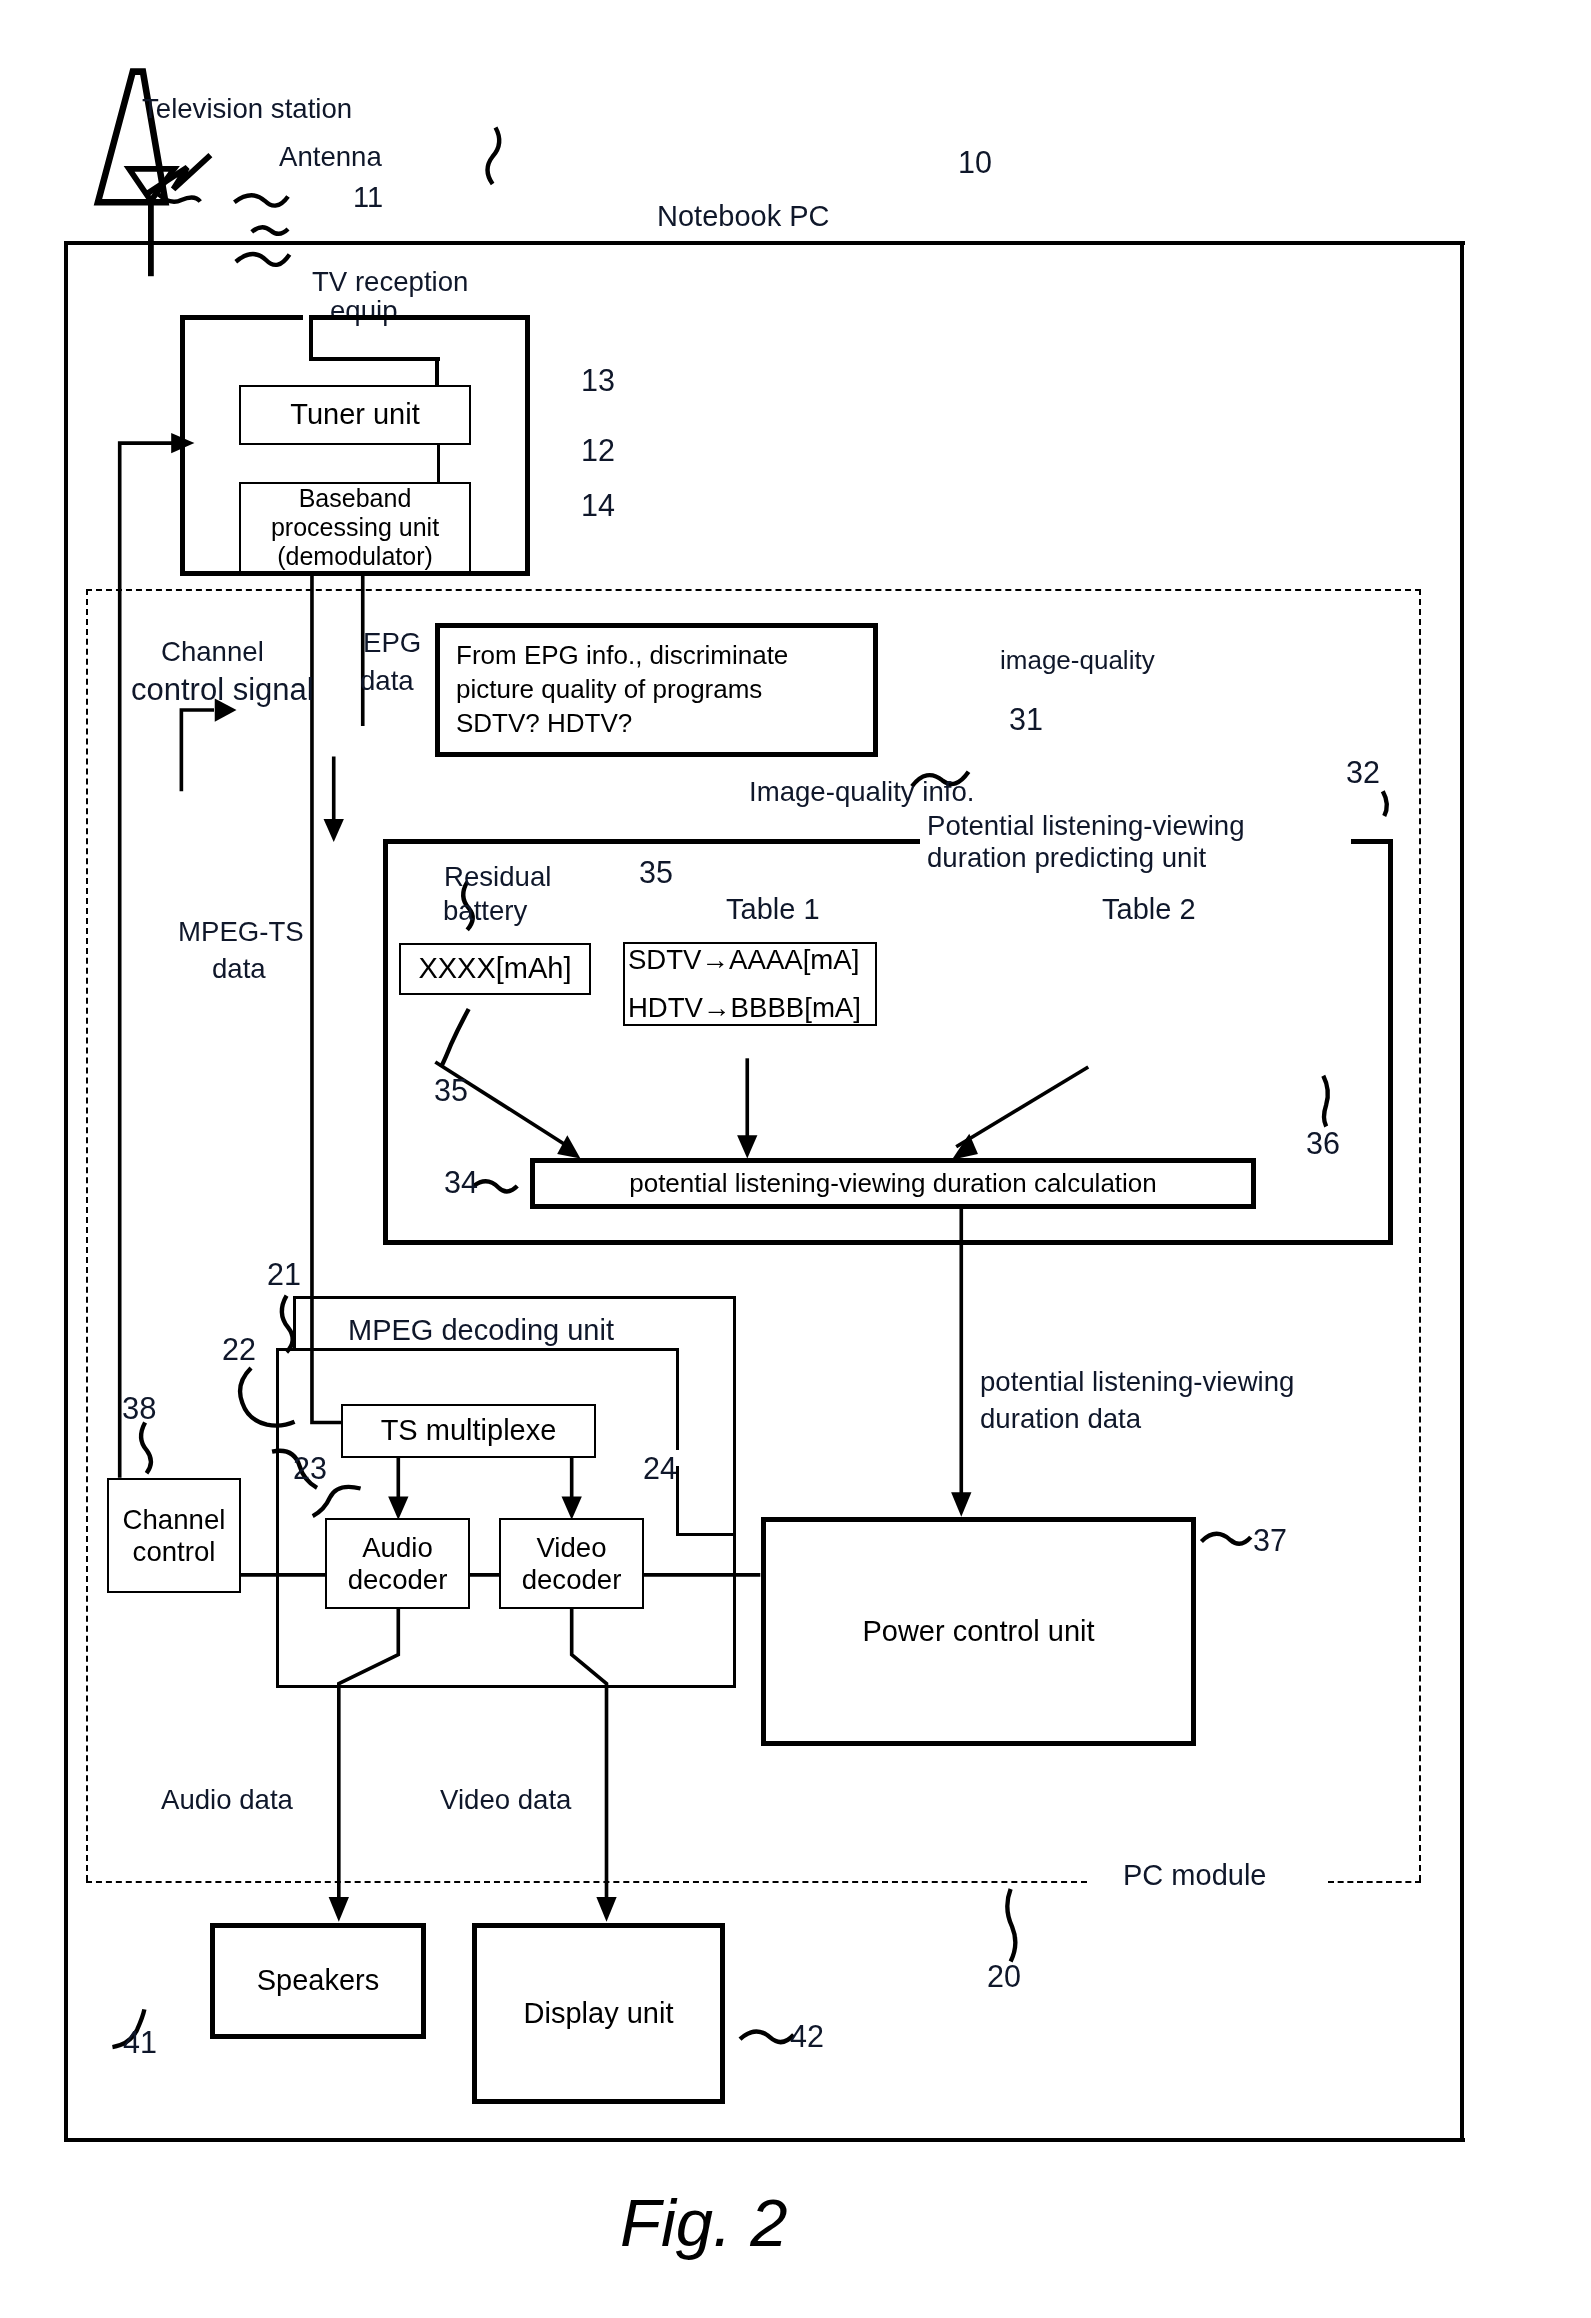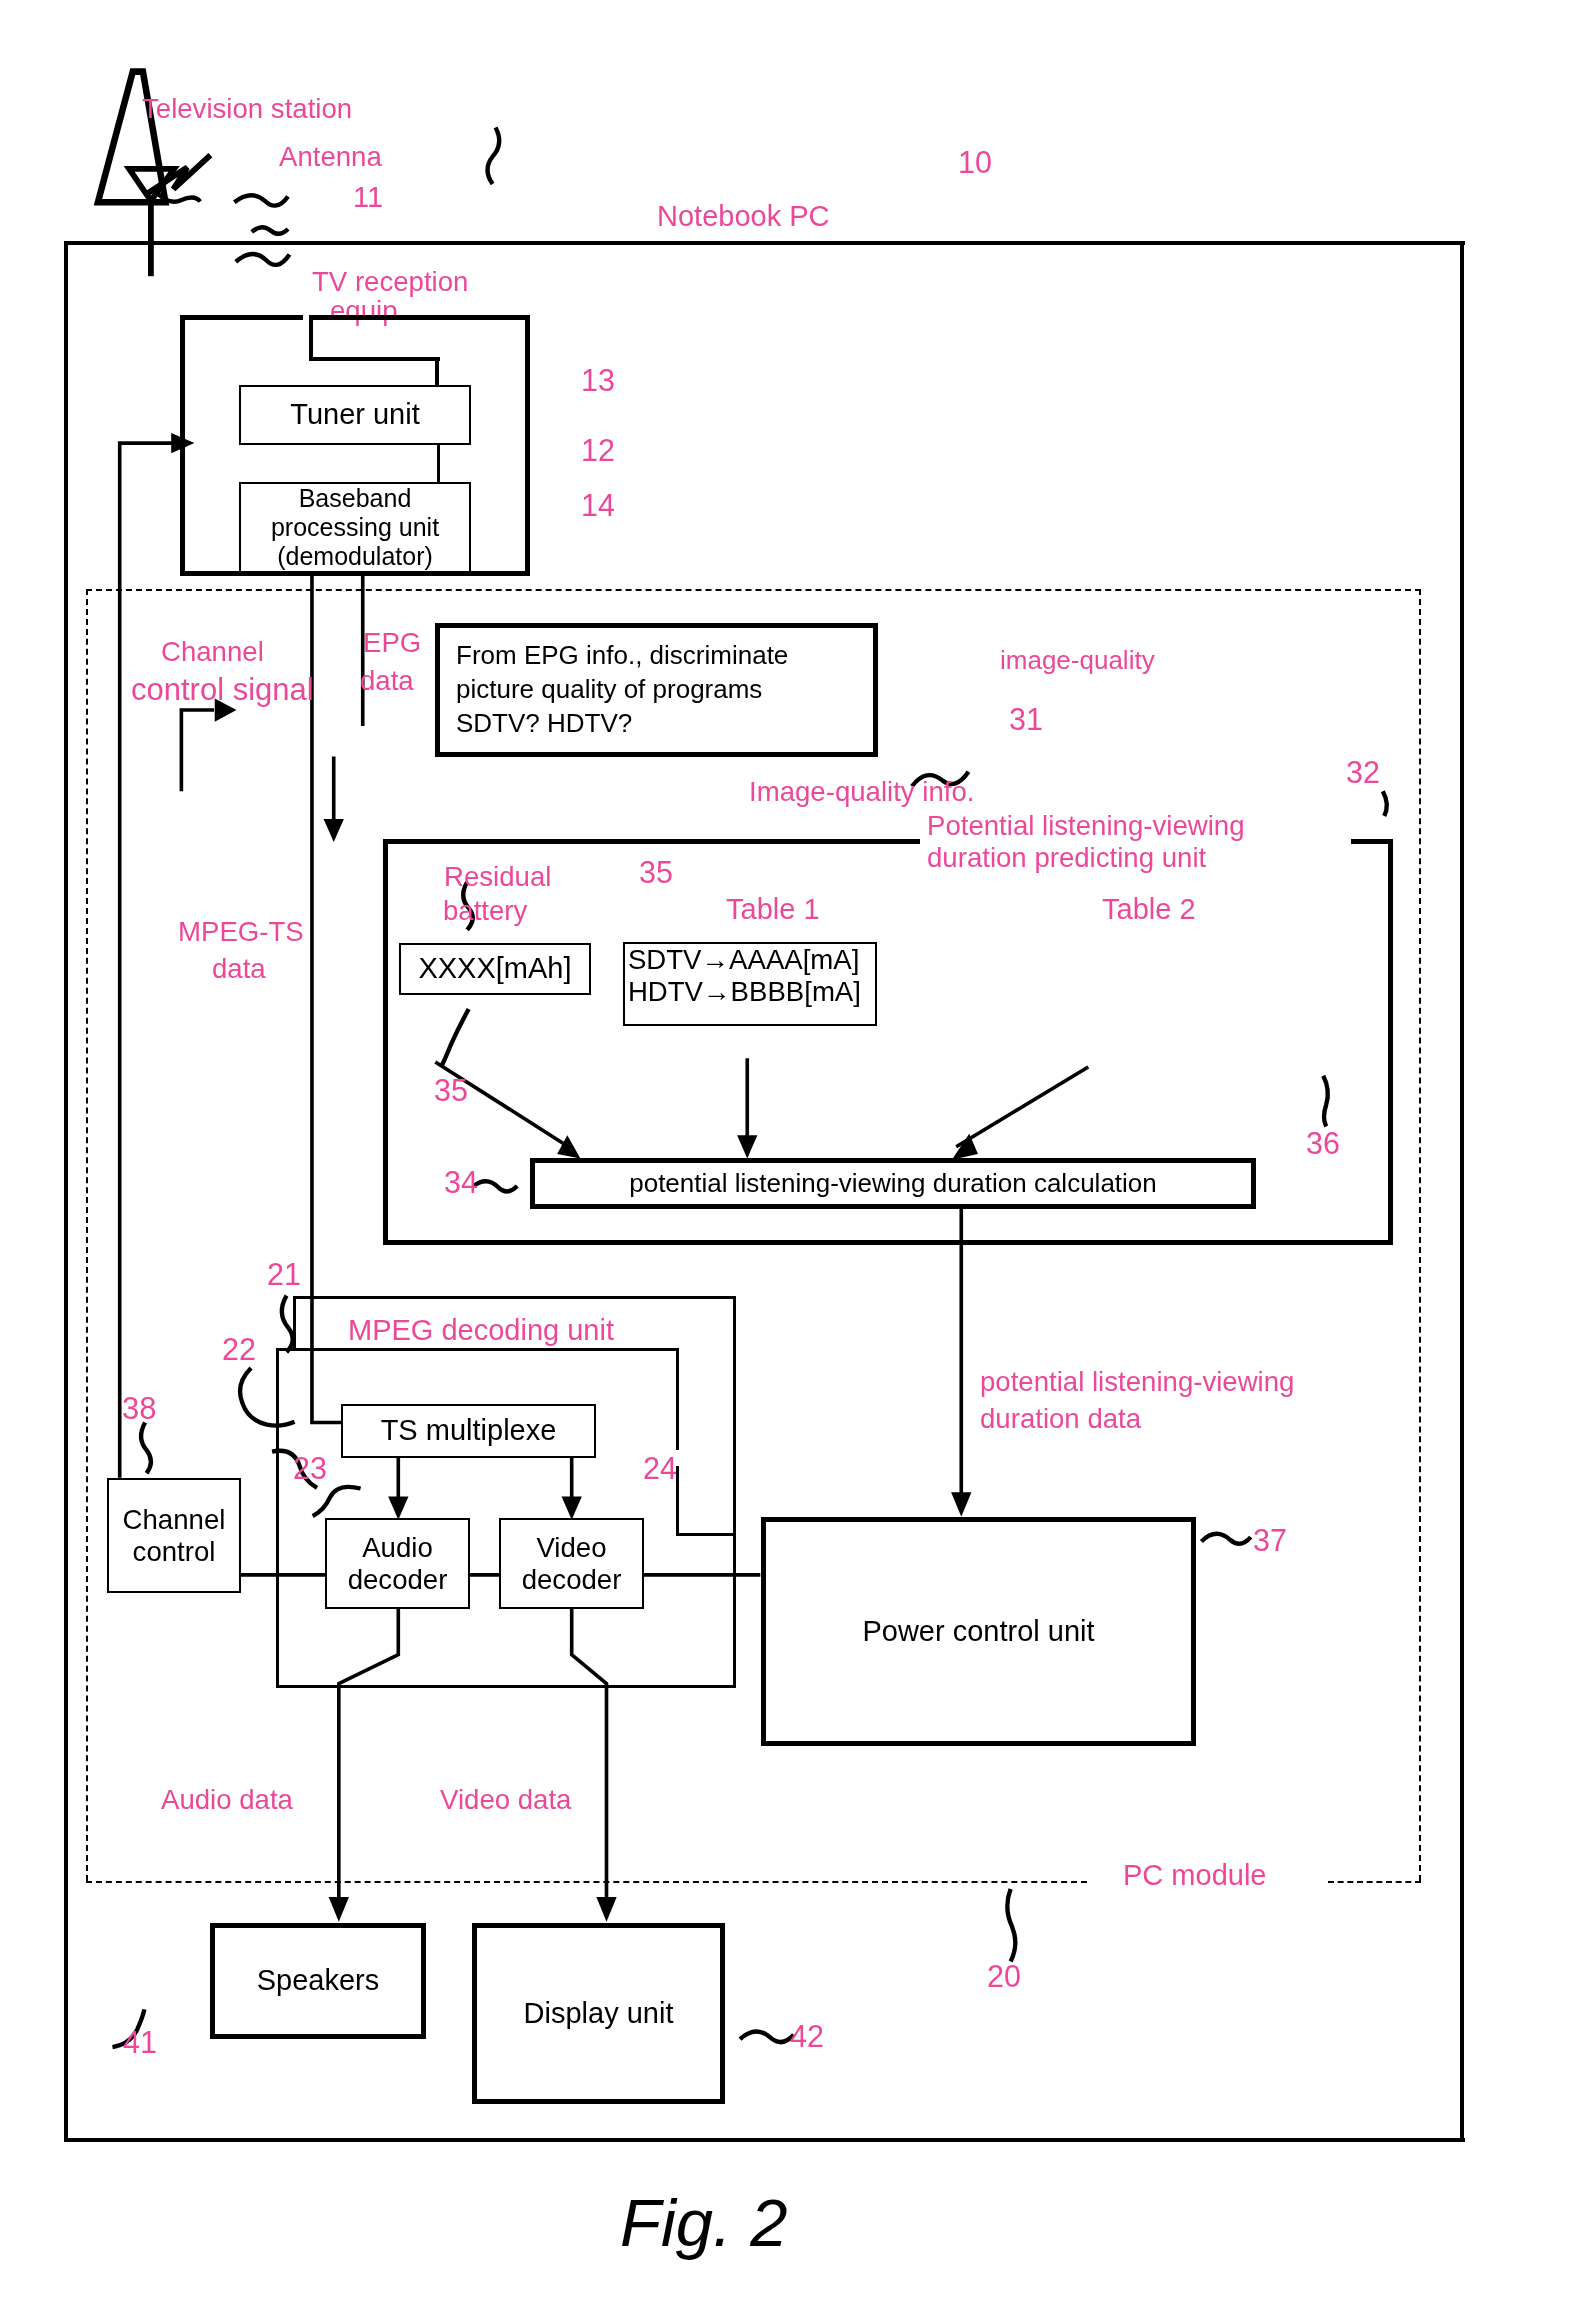--- a/index.html
+++ b/index.html
@@ -10,21 +10,21 @@
   #page{
     position:relative;
     width:1591px;
     height:2319px;
     background:#fff;
     overflow:hidden;
   }
   .txt{
     position:absolute;
     font-family:"Liberation Sans", sans-serif;
-    color:#ec4899;
+    color:#0f172a;
     white-space:pre;
     line-height:1.12;
   }
   
   .box{
     position:absolute;
     border:2.9px solid #000;
     background:#fff;
     box-sizing:border-box;
     display:flex;
@@ -272,21 +272,21 @@
 
   <div class="txt" style="left:444px;top:862px;font-size:27.6px;">Residual</div>
   <div class="txt" style="left:443px;top:896px;font-size:27.6px;">battery</div>
   <div class="box thin" style="left:399px;top:943px;width:192px;height:52px;font-size:29px;">
     <span>XXXX[mAh]</span>
   </div>
   <div class="txt" style="left:639px;top:855px;font-size:30.5px;">35</div>
   <div class="txt" style="left:434px;top:1073px;font-size:30.5px;">35</div>
 
   <div class="txt" style="left:726px;top:893px;font-size:29px;">Table 1</div>
-  <div class="box thin" style="left:623px;top:942px;width:254px;height:84px;font-size:27.6px;flex-direction:column;align-items:flex-start;padding-left:2.9px;justify-content:flex-start;">
+  <div class="box thin" style="left:623px;top:942px;width:254px;height:84px;font-size:27.6px;flex-direction:column;align-items:flex-start;padding-left:2.9px;justify-content:space-between;">
     <span>SDTV→AAAA[mA]</span>
     <span>HDTV→BBBB[mA]</span>
   </div>
 
   <div class="txt" style="left:1102px;top:893px;font-size:29px;">Table 2</div>
   <div class="txt" style="left:1306px;top:1126px;font-size:30.5px;">36</div>
 
   <div class="box thick" style="left:530px;top:1158px;width:726px;height:51px;font-size:26px;">
     <span>potential listening-viewing duration calculation</span>
   </div>

